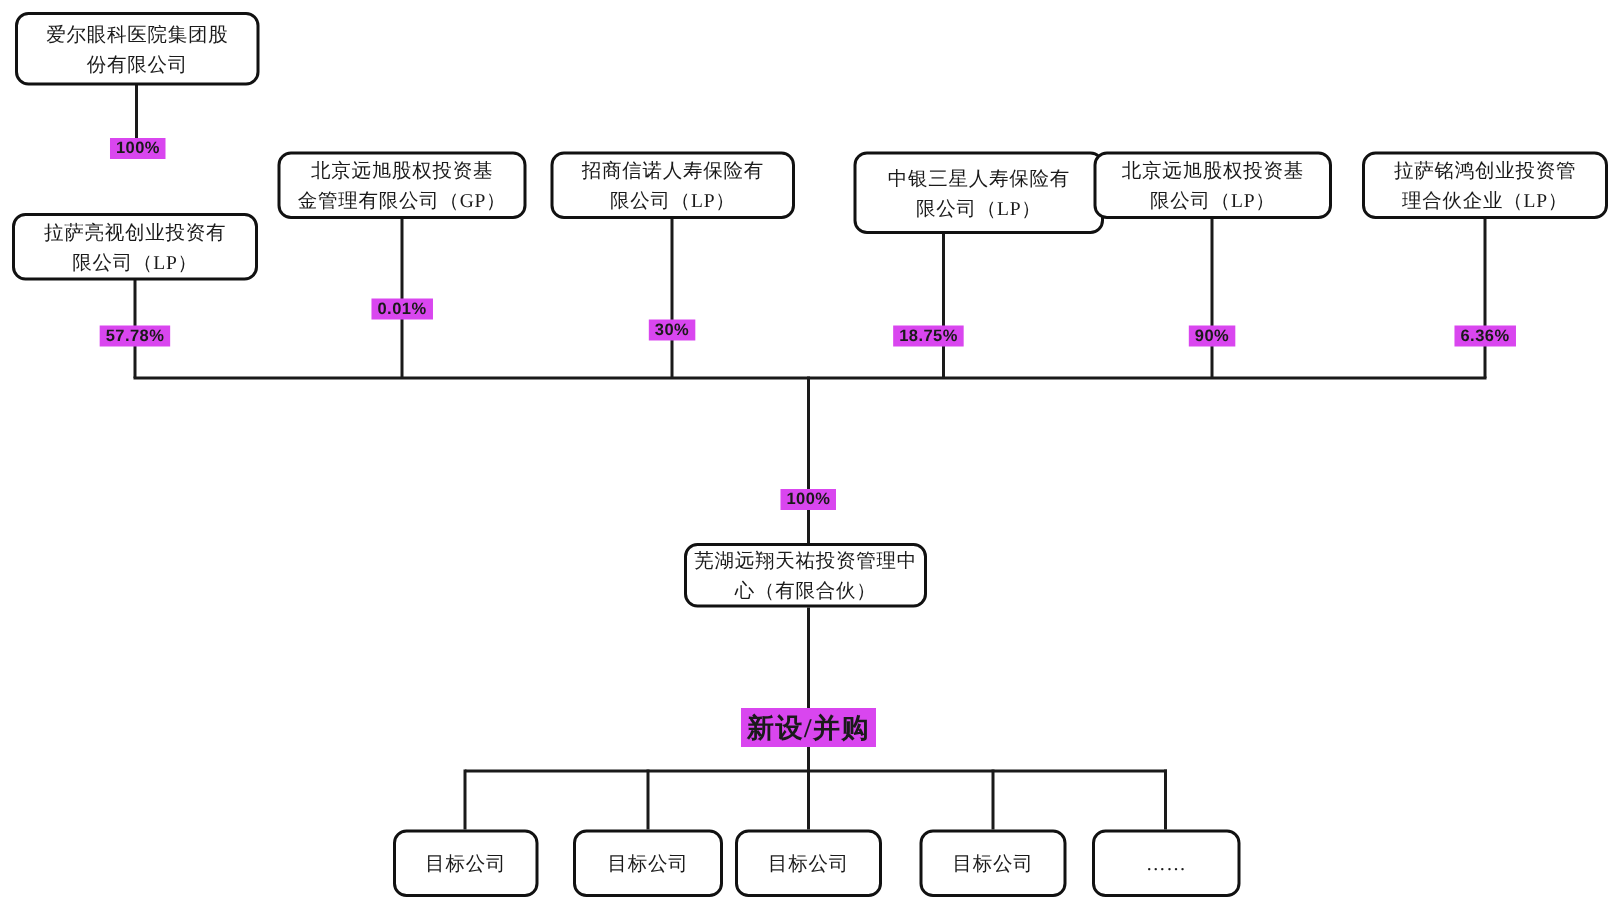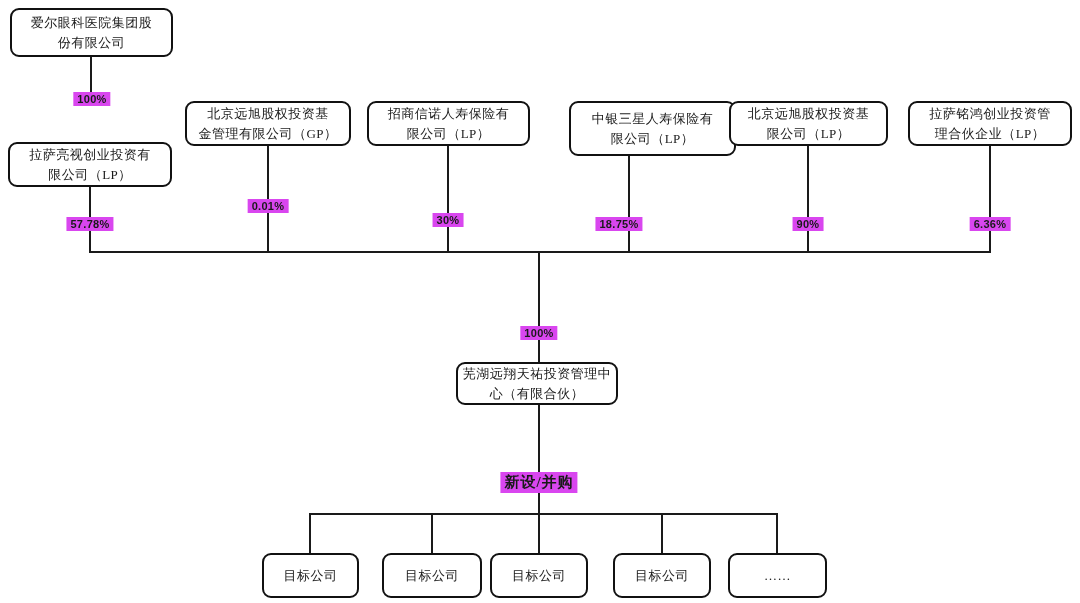--- a/index.html
+++ b/index.html
@@ -46,21 +46,21 @@
     padding: 1px 4px;
     font-family: "Liberation Sans", "DejaVu Sans", sans-serif;
     font-weight: bold;
     font-size: 11px;
     letter-spacing: 0.3px;
     z-index: 3;
     white-space: nowrap;
     margin-top: 28px;
   }
   .action-label {
-    font-size: 15px;
+    font-size: 18px;
     font-family: "Liberation Serif", "DejaVu Serif", serif;
     letter-spacing: 1px;
   }
 </style>
 </head>
 <body>
 
 <div id="chart">
 
   <div class="node" style="left:10px; top:8px; width:163px; height:49px;">爱尔眼科医院集团股

